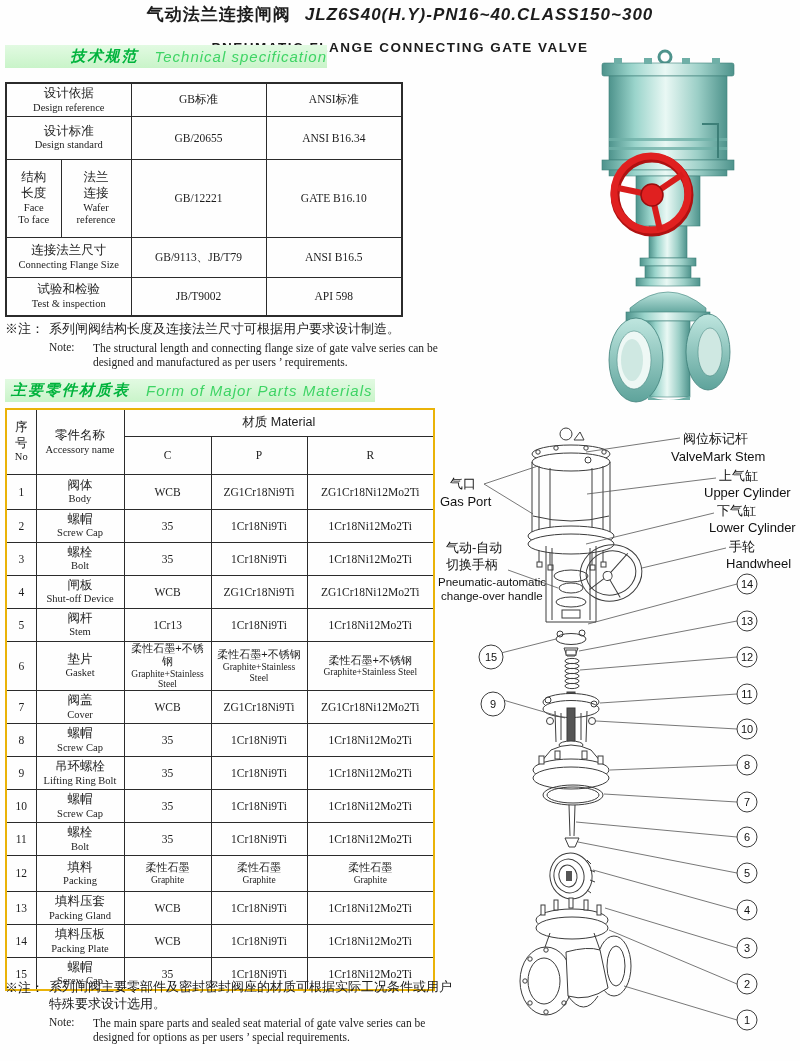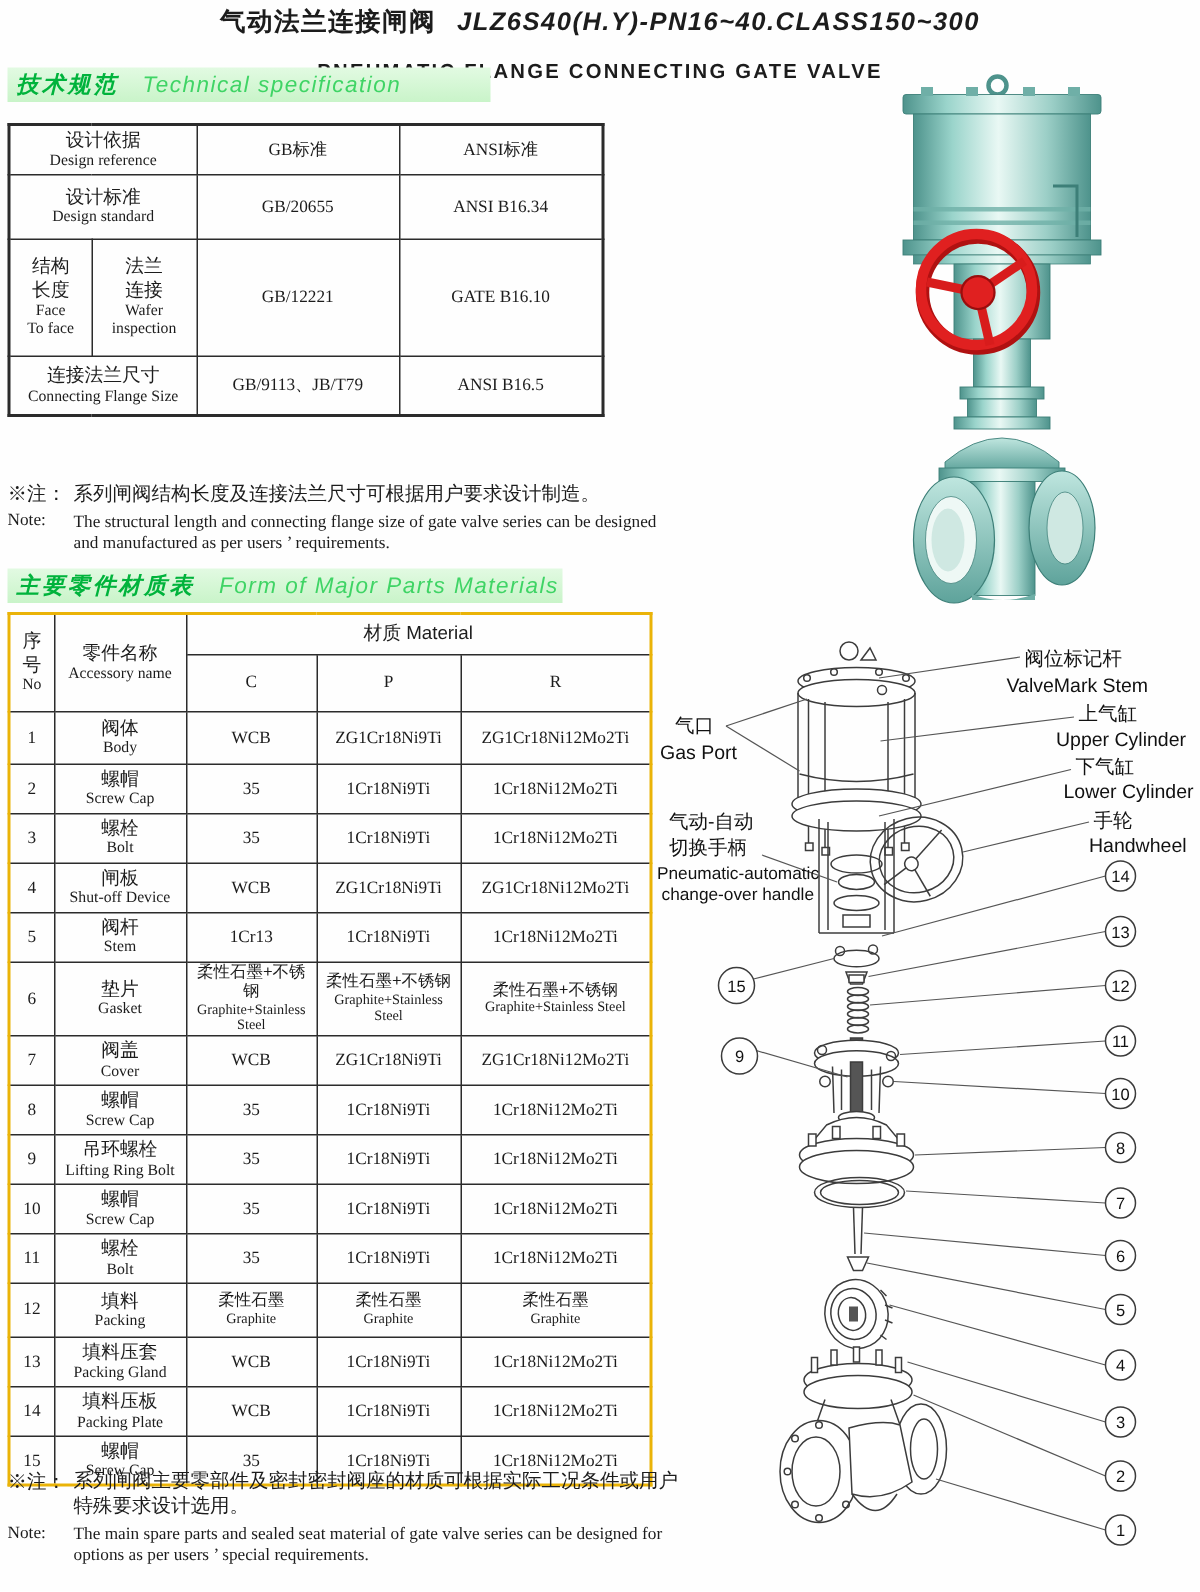--- a/index.html
+++ b/index.html
@@ -8,39 +8,39 @@
   
   .title-block{position:absolute;top:3px;left:0;width:800px;text-align:center;}
   .title-line1{font-size:17px;font-weight:bold;letter-spacing:1px;white-space:nowrap;}
   .title-line1 .model{font-style:italic;font-family:"Liberation Sans",sans-serif;margin-left:14px;}
   .title-line2{font-size:13.5px;font-weight:bold;letter-spacing:1.5px;margin-top:14px;}
   
   .band{position:absolute;left:5px;height:23px;background:linear-gradient(180deg,#e2fae2,#c9f4c9);
         display:flex;align-items:center;padding-left:6px;box-sizing:border-box;white-space:nowrap;}
   .band .zh{font-size:15px;font-weight:bold;font-style:italic;color:#00b33c;letter-spacing:2px;}
   .band .en{font-size:15px;font-style:italic;color:#3fd465;margin-left:16px;letter-spacing:1px;}
-  .band1{top:45px;width:322px;}
+  .band1{top:45px;width:322px;justify-content:flex-end;}
   .band2{top:379px;width:370px;}
   
   table{border-collapse:collapse;table-layout:fixed;}
   td,th{border:1px solid #2b2b2b;text-align:center;vertical-align:middle;padding:0 2px;
         font-family:"Liberation Serif","DejaVu Serif",serif;}
   .spec-table{position:absolute;left:5px;top:82px;width:396px;border:2px solid #2b2b2b;}
   .mat-table{position:absolute;left:5px;top:408px;width:428px;border:2px solid #eab308;}
   .cell-zh{font-size:12.5px;line-height:1.25;font-family:"Liberation Sans",sans-serif;text-align:center;}
   .cell-en{font-size:10.5px;line-height:1.15;}
   .cell-val{font-size:11.5px;}
   .cell-sub{font-size:9.5px;line-height:1.1;}
   
   .note{position:absolute;left:5px;font-family:"Liberation Serif","DejaVu Serif",serif;}
   .note1{top:320px;width:448px;}
   .note2{top:979px;width:456px;}
   .note-zh{font-size:13px;font-family:"Liberation Sans",sans-serif;display:flex;}
   .note-zh .lbl{flex:0 0 44px;}
-  .note-en{font-size:11.5px;margin-top:3px;display:flex;}
+  .note-en{font-size:11.5px;margin-top:3px;display:flex;margin-left:44px;}
   .note-en .lbl{flex:0 0 44px;}
   .note-en .txt{flex:1;line-height:1.25;}
   
   .photo-svg{position:absolute;left:552px;top:46px;}
   .diagram-svg{position:absolute;left:438px;top:418px;}
   .lbl-zh{font-size:13px;font-family:"Liberation Sans",sans-serif;fill:#111;}
   .lbl-en{font-size:13px;font-family:"Liberation Sans",sans-serif;fill:#111;}
   .balloon-t{font-size:11px;font-family:"Liberation Sans",sans-serif;fill:#111;}
   .ln{stroke:#555;stroke-width:0.8;fill:none;}
   .pt{stroke:#3c3c3c;stroke-width:1;fill:none;}
@@ -91,32 +91,40 @@
       <td>
             <div class="cell-zh" style="white-space:pre-line">结构
 长度</div>
             <div class="cell-en" style="white-space:pre-line">Face
 To face</div>
           </td>
       <td>
             <div class="cell-zh" style="white-space:pre-line">法兰
 连接</div>
             <div class="cell-en" style="white-space:pre-line">Wafer
-inspection</div>
+reference</div>
           </td>
       <td class="cell-val">GB/12221</td>
       <td class="cell-val">GATE B16.10</td>
     </tr>
     <tr style="height:40px">
       <td colspan="2">
             <div class="cell-zh">连接法兰尺寸</div>
             <div class="cell-en">Connecting Flange Size</div>
           </td>
       <td class="cell-val">GB/9113、JB/T79</td>
       <td class="cell-val">ANSI B16.5</td>
+    </tr>
+    <tr style="height:39px">
+      <td colspan="2">
+            <div class="cell-zh">试验和检验</div>
+            <div class="cell-en">Test &amp; inspection</div>
+          </td>
+      <td class="cell-val">JB/T9002</td>
+      <td class="cell-val">API 598</td>
     </tr>
   </tbody>
     </table>
 
   <div class="note note1">
     <div class="note-zh">
         <span class="lbl">※注：</span>
         <span class="txt">系列闸阀结构长度及连接法兰尺寸可根据用户要求设计制造。</span>
       </div>
     <div class="note-en">

